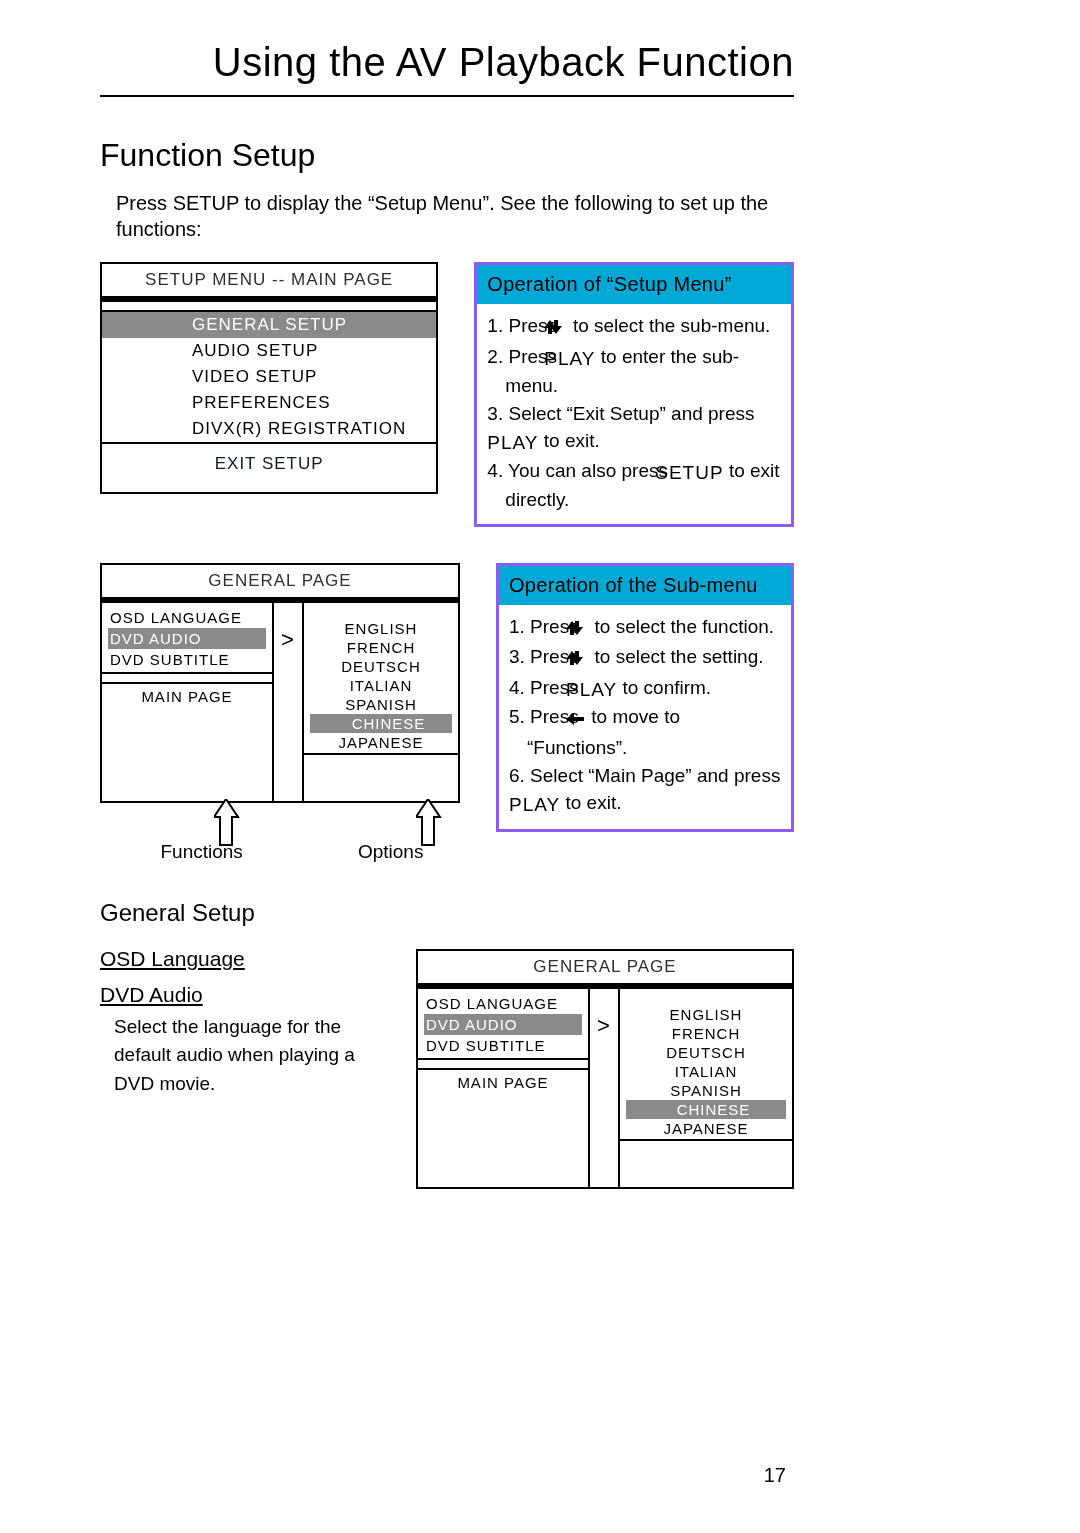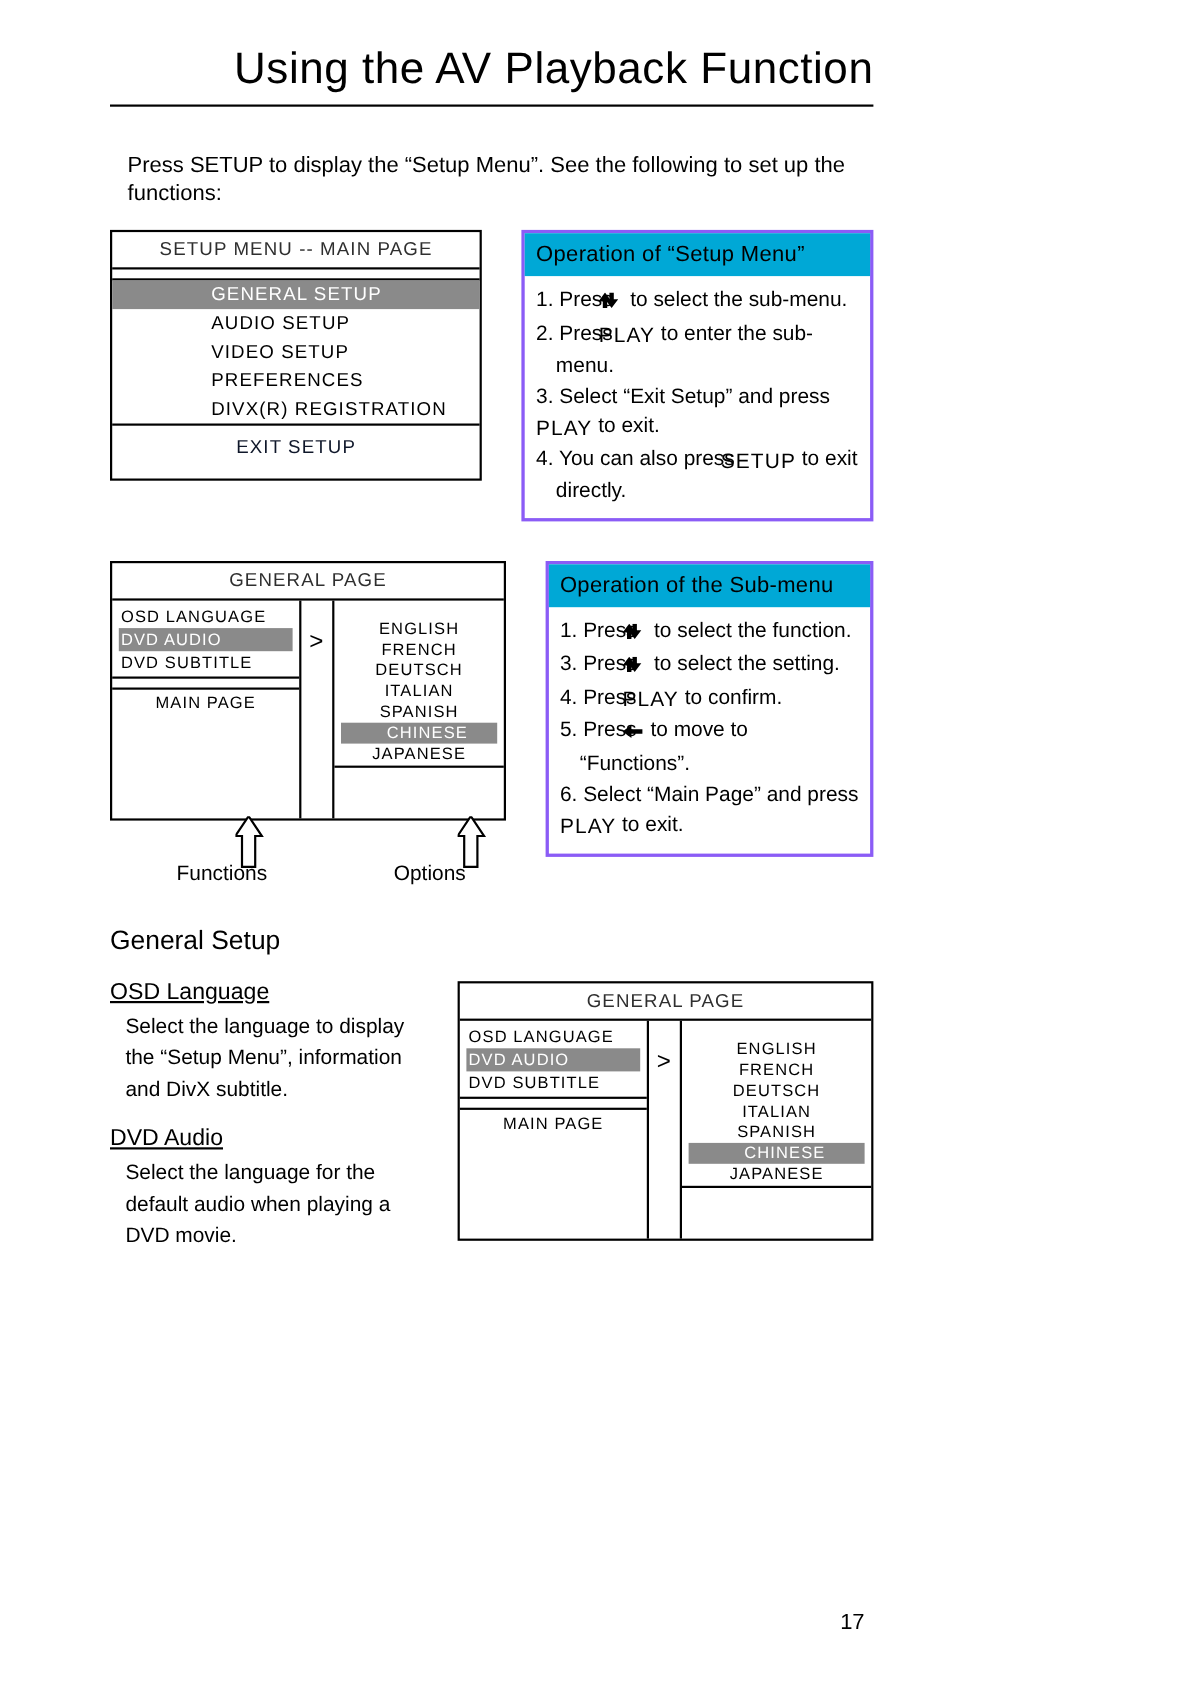--- a/index.html
+++ b/index.html
@@ -50,21 +50,21 @@
     border: 2px solid #000;
     box-sizing: border-box;
     background: #fff;
     font-family: Arial, sans-serif;
     letter-spacing: 1px;
   }
   .screen .titlebar {
     text-align: center;
     font-size: 17px;
     padding: 6px 4px;
-    border-bottom: 2px solid #000000;
+    border-bottom: 6px solid #000000;
     color: #2f2f2f;
   }
   .screen .menu {
     border-bottom: 2px solid #000;
   }
   .screen .menu .item,
   .screen .menu .item-sel {
     font-size: 17px;
     padding: 3px 0;
     text-align: left;
@@ -266,20 +266,21 @@
         <path d="M12 0 L24 18 L18 18 L18 46 L6 46 L6 18 L0 18 Z" fill="#fff" stroke="#000" stroke-width="2"></path>
       </g>
   </defs>
 </svg>
 
 <div class="page">
 
   <div class="page-title">Using the AV Playback Function</div>
   <hr class="page-title-rule">
 
+  <h2 class="sect">Function Setup</h2>
 
   <p class="lead">Press SETUP to display the “Setup Menu”. See the following to set up the functions:</p>
 
   <div class="row">
 
     <div class="screen">
       <div class="titlebar">SETUP MENU -- MAIN PAGE</div>
       <div class="spacer8"></div>
       <div class="menu">
         <div class="item-sel pad-l">GENERAL SETUP</div>
@@ -434,21 +435,20 @@
       </div>
     </div>
 
   </div>
 
   <h3 class="sub">General Setup</h3>
 
   <div class="gs-row">
     <div class="gs-left">
       <div class="gtitle">OSD Language</div>
-      <div class="gtxt">Select the language to display the “Setup Menu”, information and DivX subtitle.</div>
 
       <div class="gtitle">DVD Audio</div>
       <div class="gtxt">Select the language for the default audio when playing a DVD movie.</div>
     </div>
 
     <div class="gs-right">
       <div class="screen">
         <div class="titlebar">GENERAL PAGE</div>
         <div class="gp-body">
           <div class="col col-left">

